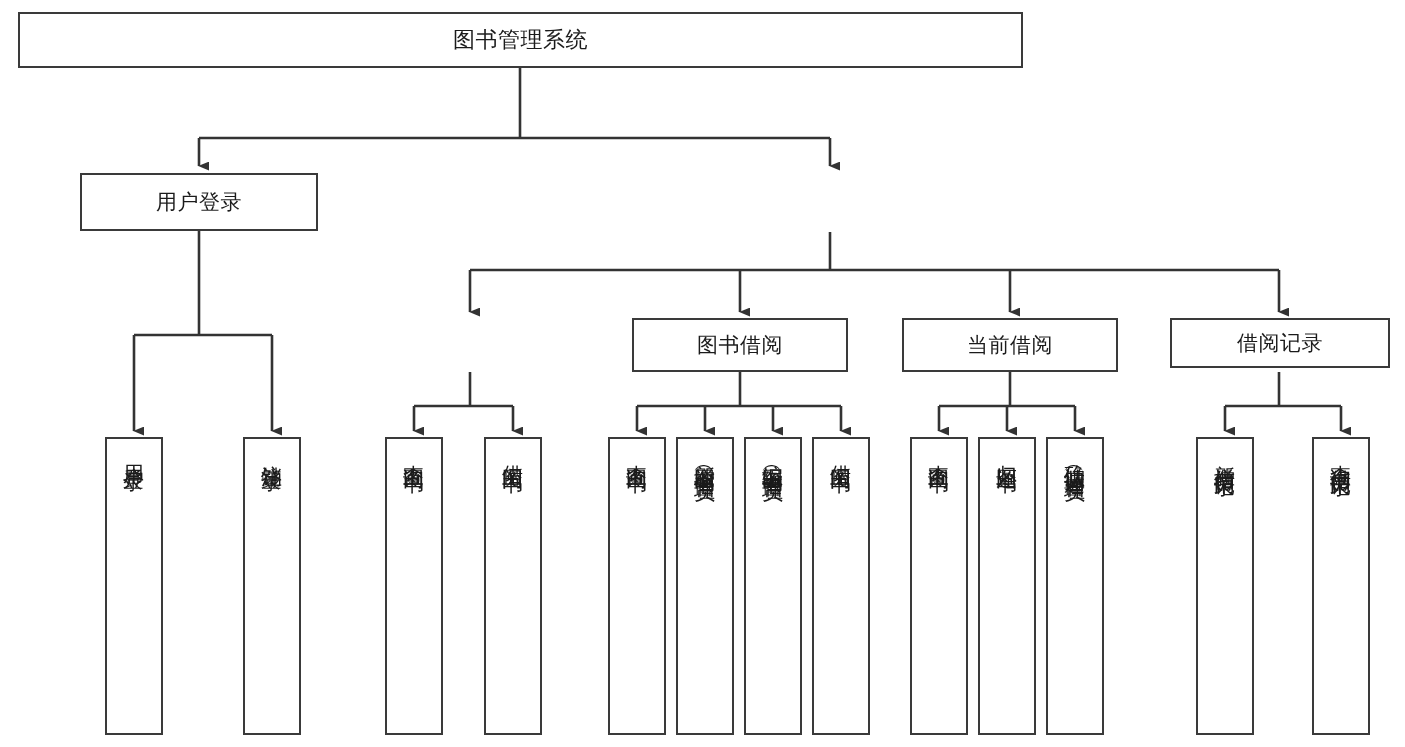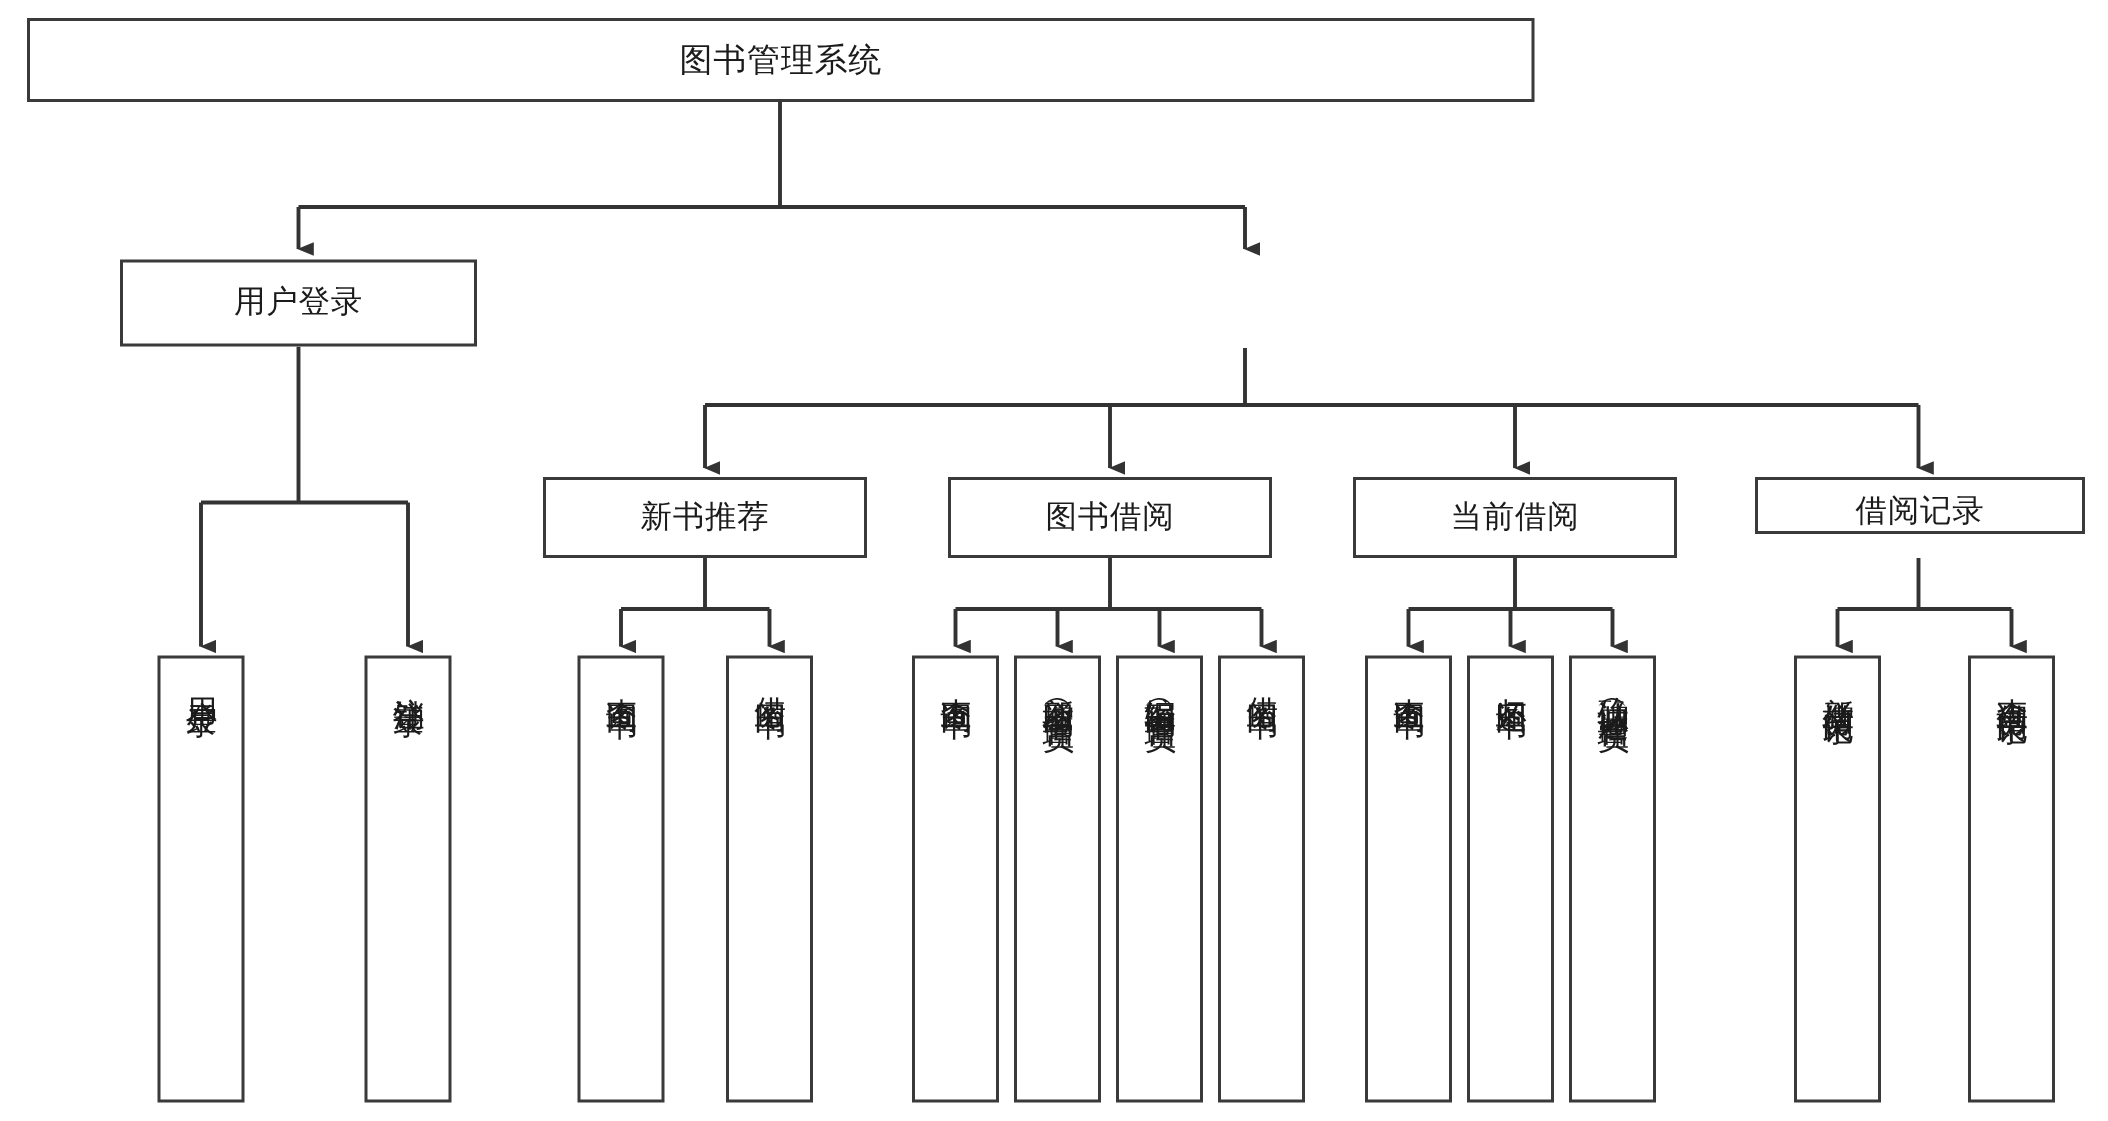--- a/index.html
+++ b/index.html
@@ -130,33 +130,30 @@
 
   <div class="node root horizontal" style="left:18px; top:12px; width:1005px; height:56px;">
     <span class="label">图书管理系统</span>
   </div>
 
   <div class="node horizontal" style="left:80px; top:173px; width:238px; height:58px;">
     <span class="label">用户登录</span>
   </div>
 
 
-  <div class="node horizontal" style="left:362px; top:318px; width:216px; height:54px;">
-    <span class="label">新书推荐</span>
-  </div>
 
   <div class="node horizontal" style="left:632px; top:318px; width:216px; height:54px;">
     <span class="label">图书借阅</span>
   </div>
 
   <div class="node horizontal" style="left:902px; top:318px; width:216px; height:54px;">
     <span class="label">当前借阅</span>
   </div>
 
-  <div class="node horizontal" style="left:1170px; top:318px; width:220px; height:38px;align-items:flex-end;">
+  <div class="node horizontal" style="left:1170px; top:318px; width:220px; height:50px;">
     <span class="label">借阅记录</span>
   </div>
 
   <div class="node vertical" style="left:105px; top:437px; width:58px; height:298px;">
     <span class="label">用户登录</span>
   </div>
 
   <div class="node vertical" style="left:243px; top:437px; width:58px; height:298px;">
     <span class="label">注销登录</span>
   </div>

